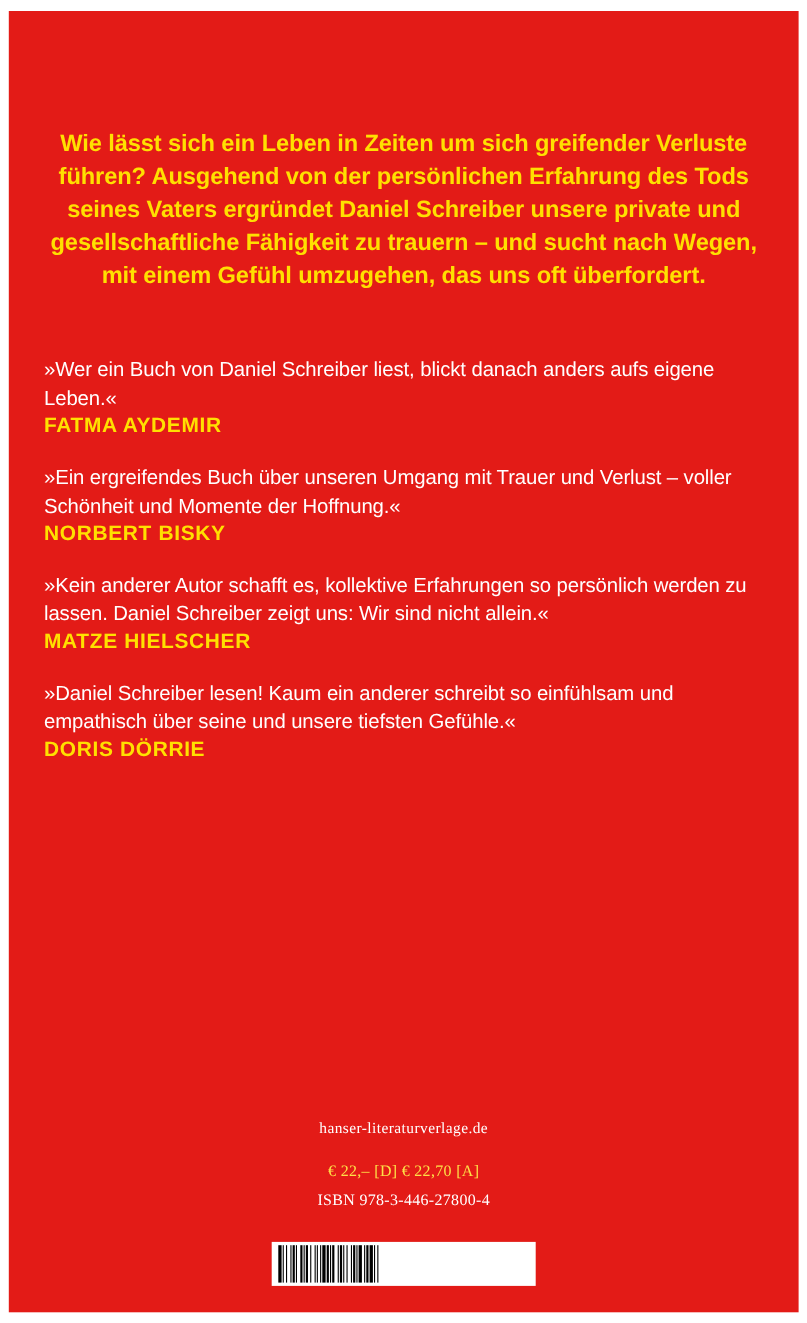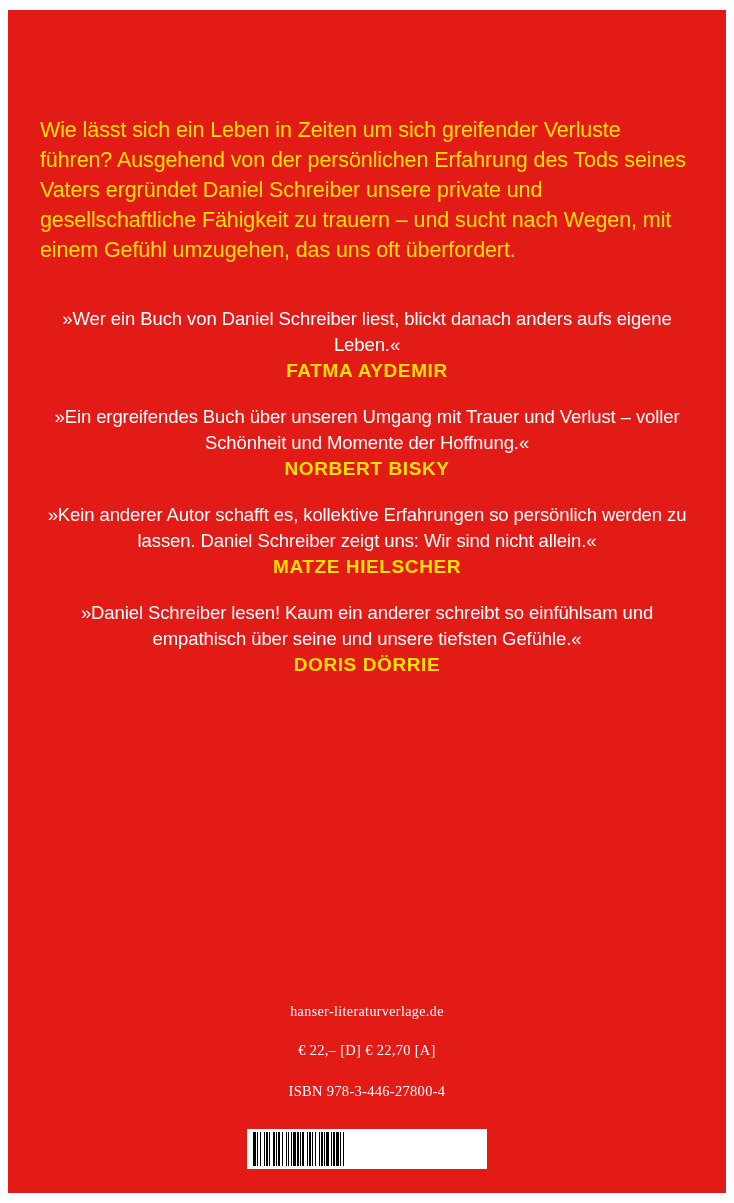--- a/index.html
+++ b/index.html
@@ -31,29 +31,29 @@
     overflow: hidden;
   }
   .blurb {
     position: absolute;
     left: 32px;
     top: 105px;
     width: 654px;
     color: #ffe000;
     font-size: 21.5px;
     line-height: 30px;
-    font-weight: normal;
+    font-weight: bold;
+    text-align: center;
     letter-spacing: -0.1px;
   }
   .quotes {
     position: absolute;
     left: 32px;
-    top: 296px;
+    top: 313px;
     width: 654px;
-    text-align: center;
   }
   .quote-block {
     margin-bottom: 22px;
   }
   .quote-text {
     color: #ffffff;
     font-size: 18.5px;
     line-height: 25.5px;
     font-weight: normal;
     letter-spacing: -0.1px;
@@ -73,24 +73,24 @@
     text-align: center;
     font-family: Liberation Serif, serif;
   }
   .publisher {
     color: #ffffff;
     font-size: 14px;
     letter-spacing: 0.4px;
     margin-bottom: 22px;
   }
   .price {
-    color: #ffffff;
+    color: #fde047;
     font-size: 14.5px;
     letter-spacing: 0.3px;
-    margin-bottom: 24px;
+    margin-bottom: 9px;
   }
   .isbn {
     color: #ffffff;
     font-size: 14.5px;
     letter-spacing: 0.3px;
     margin-bottom: 29px;
   }
   .barcode-wrap {
     display: flex;
     justify-content: center;

